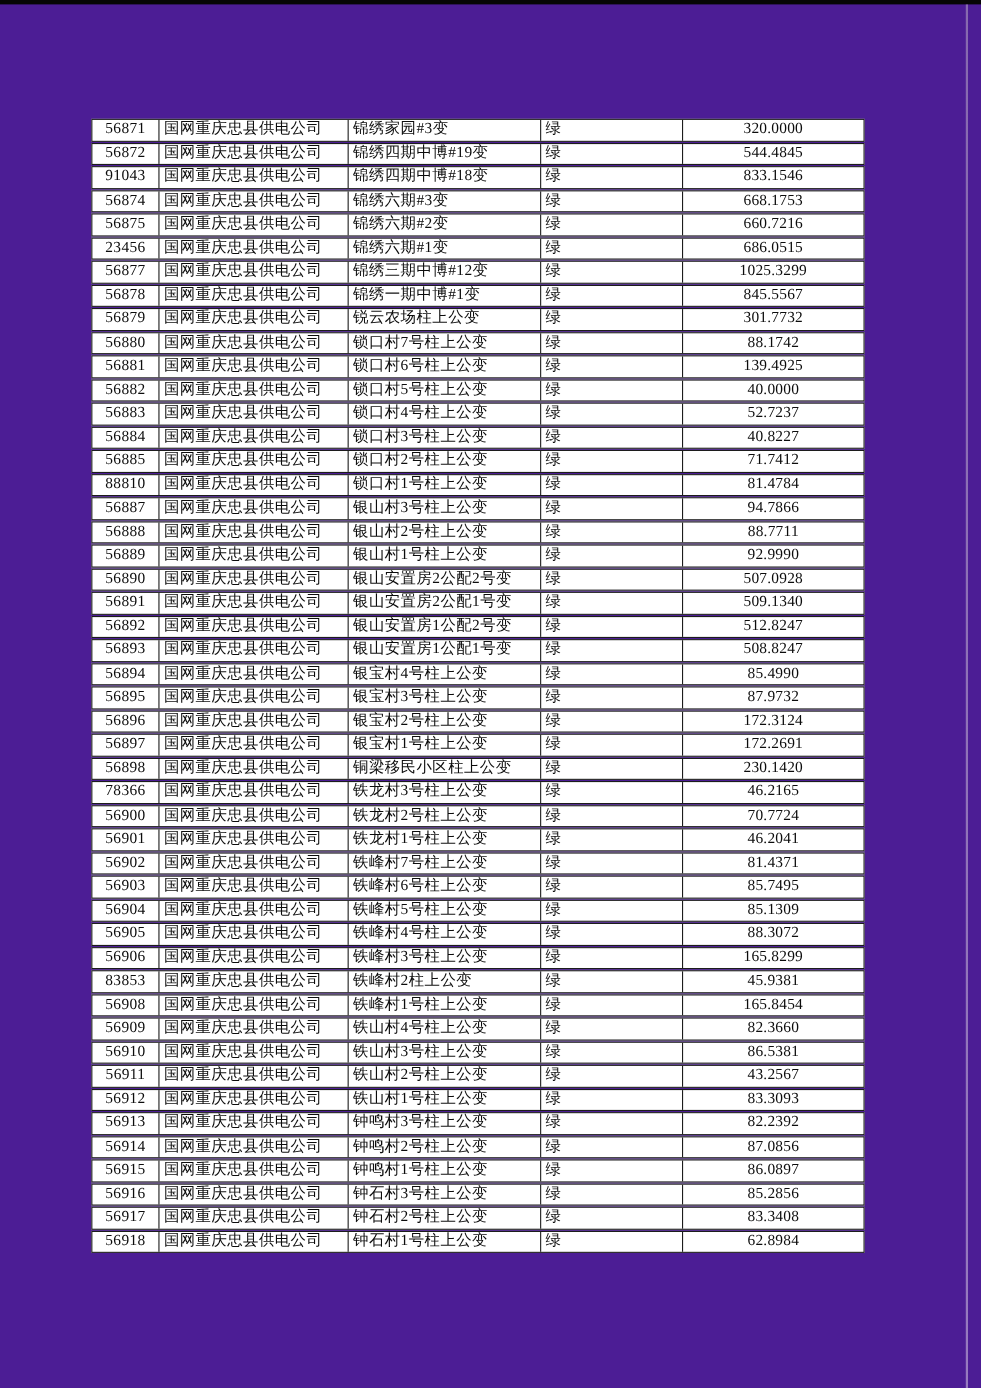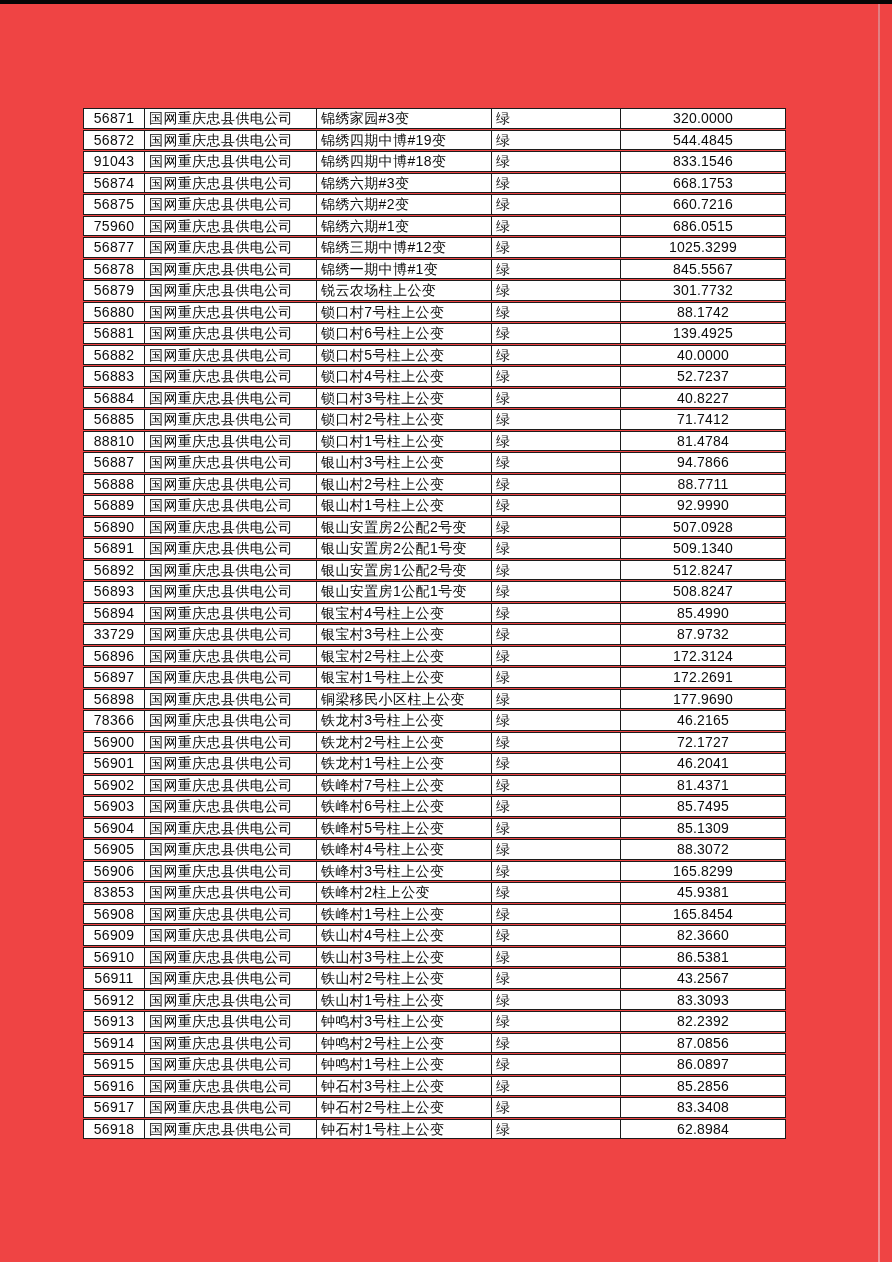--- a/index.html
+++ b/index.html
@@ -4,23 +4,23 @@
 <style>
   html, body {
     margin: 0;
     padding: 0;
     background: #ffffff;
   }
   .page {
     position: relative;
     width: 892px;
     height: 1262px;
-    background: #ef4444;
+    background: #4c1d95;
     overflow: hidden;
-    font-family: Liberation Sans, sans-serif;
+    font-family: Liberation Serif, serif;
   }
   .top-rule {
     position: absolute;
     left: 0;
     top: 0;
     width: 100%;
     height: 4px;
     background: #060606;
   }
   .right-edge {
@@ -104,21 +104,21 @@
 
   <div class="row">
     <div class="cell c-id">56875</div>
     <div class="cell c-company">国网重庆忠县供电公司</div>
     <div class="cell c-name">锦绣六期#2变</div>
     <div class="cell c-status">绿</div>
     <div class="cell c-value">660.7216</div>
   </div>
 
   <div class="row">
-    <div class="cell c-id">75960</div>
+    <div class="cell c-id">23456</div>
     <div class="cell c-company">国网重庆忠县供电公司</div>
     <div class="cell c-name">锦绣六期#1变</div>
     <div class="cell c-status">绿</div>
     <div class="cell c-value">686.0515</div>
   </div>
 
   <div class="row">
     <div class="cell c-id">56877</div>
     <div class="cell c-company">国网重庆忠县供电公司</div>
     <div class="cell c-name">锦绣三期中博#12变</div>
@@ -256,21 +256,21 @@
 
   <div class="row">
     <div class="cell c-id">56894</div>
     <div class="cell c-company">国网重庆忠县供电公司</div>
     <div class="cell c-name">银宝村4号柱上公变</div>
     <div class="cell c-status">绿</div>
     <div class="cell c-value">85.4990</div>
   </div>
 
   <div class="row">
-    <div class="cell c-id">33729</div>
+    <div class="cell c-id">56895</div>
     <div class="cell c-company">国网重庆忠县供电公司</div>
     <div class="cell c-name">银宝村3号柱上公变</div>
     <div class="cell c-status">绿</div>
     <div class="cell c-value">87.9732</div>
   </div>
 
   <div class="row">
     <div class="cell c-id">56896</div>
     <div class="cell c-company">国网重庆忠县供电公司</div>
     <div class="cell c-name">银宝村2号柱上公变</div>
@@ -284,37 +284,37 @@
     <div class="cell c-name">银宝村1号柱上公变</div>
     <div class="cell c-status">绿</div>
     <div class="cell c-value">172.2691</div>
   </div>
 
   <div class="row">
     <div class="cell c-id">56898</div>
     <div class="cell c-company">国网重庆忠县供电公司</div>
     <div class="cell c-name">铜梁移民小区柱上公变</div>
     <div class="cell c-status">绿</div>
-    <div class="cell c-value">177.9690</div>
+    <div class="cell c-value">230.1420</div>
   </div>
 
   <div class="row">
     <div class="cell c-id">78366</div>
     <div class="cell c-company">国网重庆忠县供电公司</div>
     <div class="cell c-name">铁龙村3号柱上公变</div>
     <div class="cell c-status">绿</div>
     <div class="cell c-value">46.2165</div>
   </div>
 
   <div class="row">
     <div class="cell c-id">56900</div>
     <div class="cell c-company">国网重庆忠县供电公司</div>
     <div class="cell c-name">铁龙村2号柱上公变</div>
     <div class="cell c-status">绿</div>
-    <div class="cell c-value">72.1727</div>
+    <div class="cell c-value">70.7724</div>
   </div>
 
   <div class="row">
     <div class="cell c-id">56901</div>
     <div class="cell c-company">国网重庆忠县供电公司</div>
     <div class="cell c-name">铁龙村1号柱上公变</div>
     <div class="cell c-status">绿</div>
     <div class="cell c-value">46.2041</div>
   </div>
 

